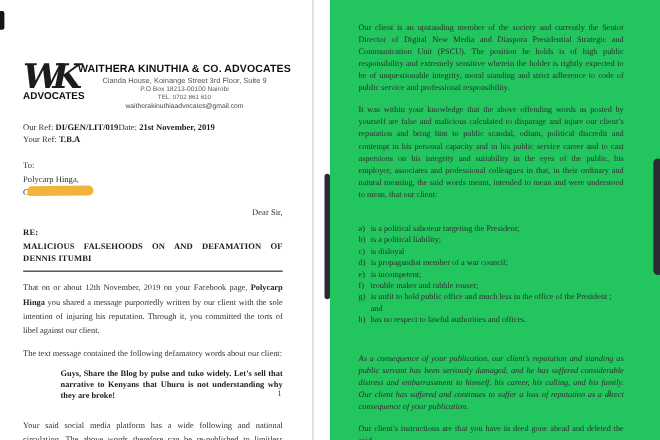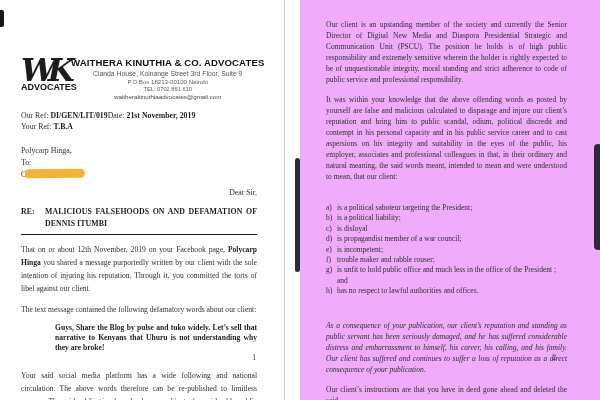--- a/index.html
+++ b/index.html
@@ -9,21 +9,21 @@
     overflow:hidden; color:#2e2e2e;
   }
   
   .page-left {
     position:absolute; left:0; top:0; width:285px; height:400px;
     background:#fff; border-right:1px solid #c9c9c9;
     padding:13px 27px 0 21px;
   }
   .page-right {
     position:absolute; left:300px; top:0; width:300px; height:400px;
-    background:#f0abfc; padding:19px 33px 0 26px;
+    background:#22c55e; padding:19px 33px 0 26px;
   }
   .corner-mark {
     position:absolute; left:0; top:10px; width:4px; height:17px;
     background:#15151c; border-radius:0 2px 2px 0;
   }
   
   .letterhead { display:flex; align-items:flex-start;margin-top:42px; }
   .logo { width:50px; flex-shrink:0; text-align:center; color:#1c1c1c; }
   .logo-wk {
     font-family:"DejaVu Serif", serif; font-style:italic; font-weight:bold;
@@ -53,20 +53,21 @@
     border-radius:5px 6px 6px 4px; position:relative; top:1px; left:-1px;
     transform:rotate(-0.6deg);
   }
   .salutation { margin-top:9px; font-size:7.8px;text-align:right; }
   
   .re-heading {
     display:flex; margin-top:9px; padding-bottom:5px;
     border-bottom:1.6px solid #1a1a1a;
     font-weight:bold; font-size:7.8px; line-height:11.5px; color:#1d1d1d;
     letter-spacing:0.1px;
+    flex-direction:column;
   }
   .re-label { width:24px; flex-shrink:0; }
   .re-title { flex:1; text-align:justify; }
   
   .para { text-align:justify; font-size:7.6px; line-height:13px; margin-top:8px; }
   .page-right .para { line-height:11px; font-size:7.5px; margin-top:9px; }
   .para b { color:#1d1d1d; }
   .quote {
     font-weight:bold; color:#1d1d1d; text-align:justify;
     font-size:7.6px; line-height:10.2px; margin:7px 0 0 34px;
@@ -110,22 +111,22 @@
 
     <div class="refs-row">
       <div class="refs">
         <div><span>Our Ref:</span> <b>DI/GEN/LIT/019</b></div>
         <div><span>Your Ref:</span> <b>T.B.A</b></div>
       </div>
       <div class="date"><span>Date:</span> <b>21st November, 2019</b></div>
     </div>
 
     <div class="to-block">
+      <div>To:</div>
       <div>Polycarp Hinga,</div>
-      <div>To:</div>
       <div class="redaction-line"><span>C</span><span class="redaction"></span></div>
     </div>
 
     <div class="salutation">Dear Sir,</div>
 
     <div class="re-heading">
       <span class="re-label">RE:</span>
       <span class="re-title">MALICIOUS FALSEHOODS ON AND DEFAMATION OF DENNIS ITUMBI</span>
     </div>
 

